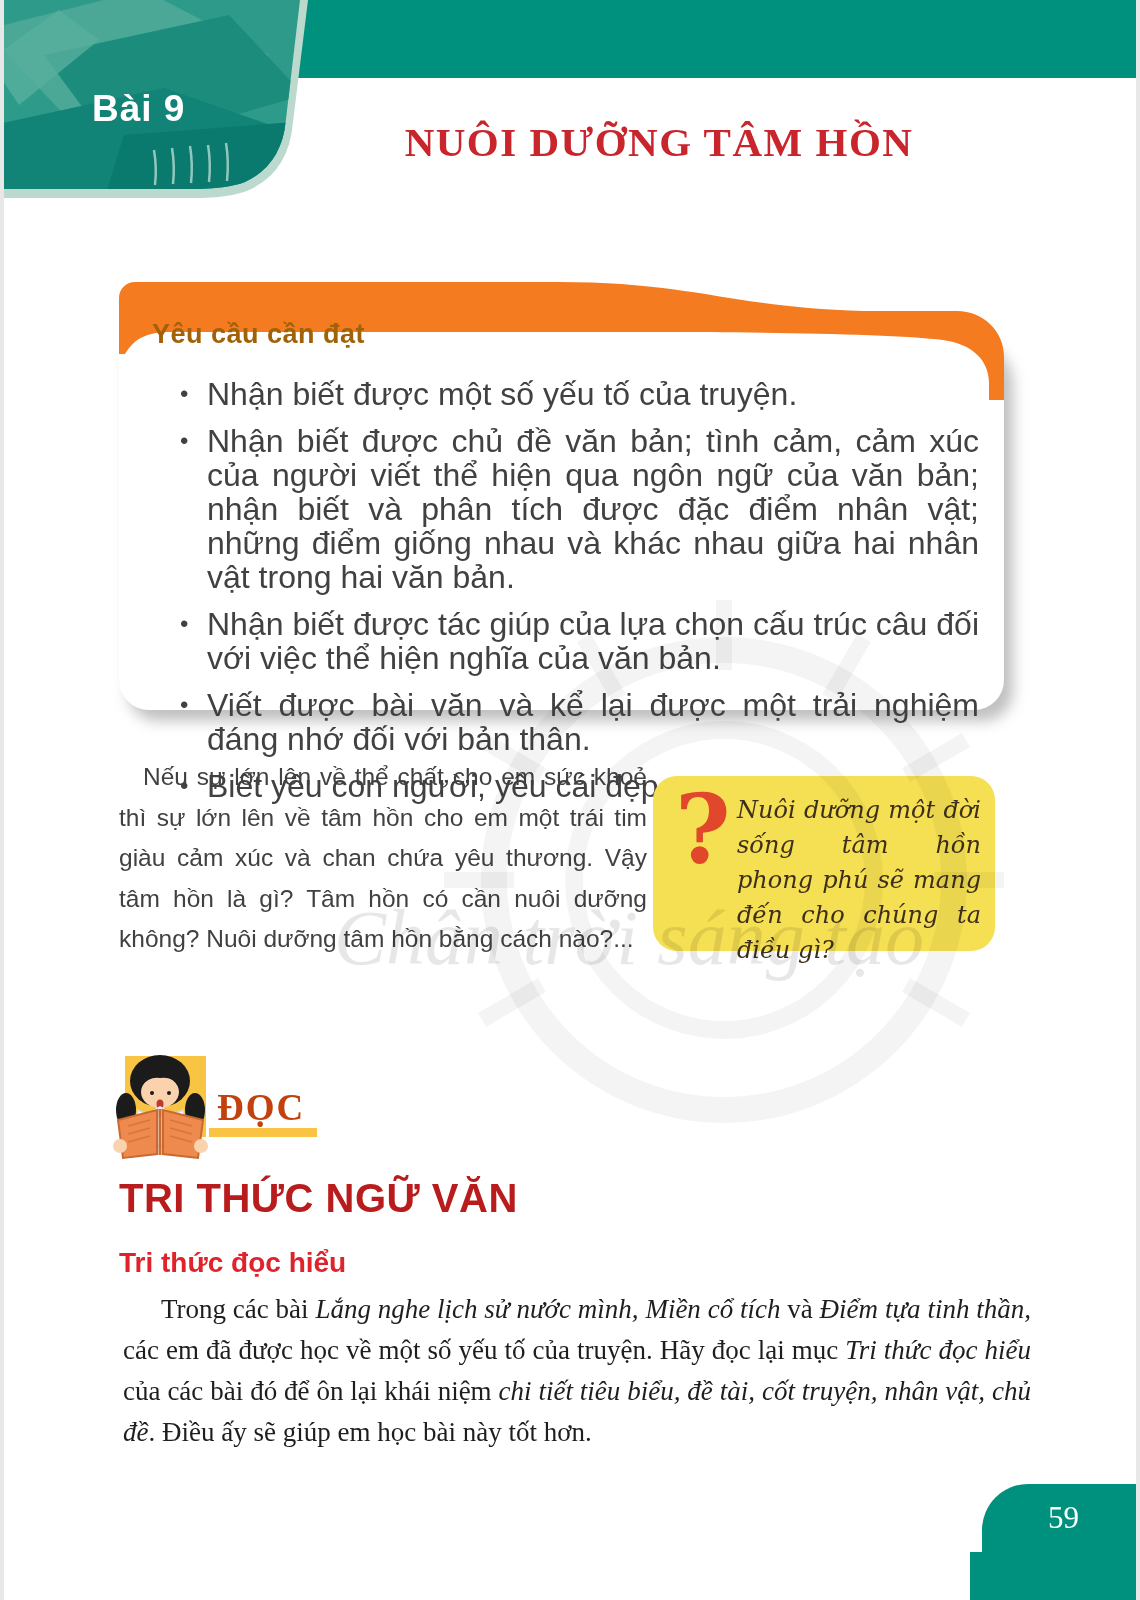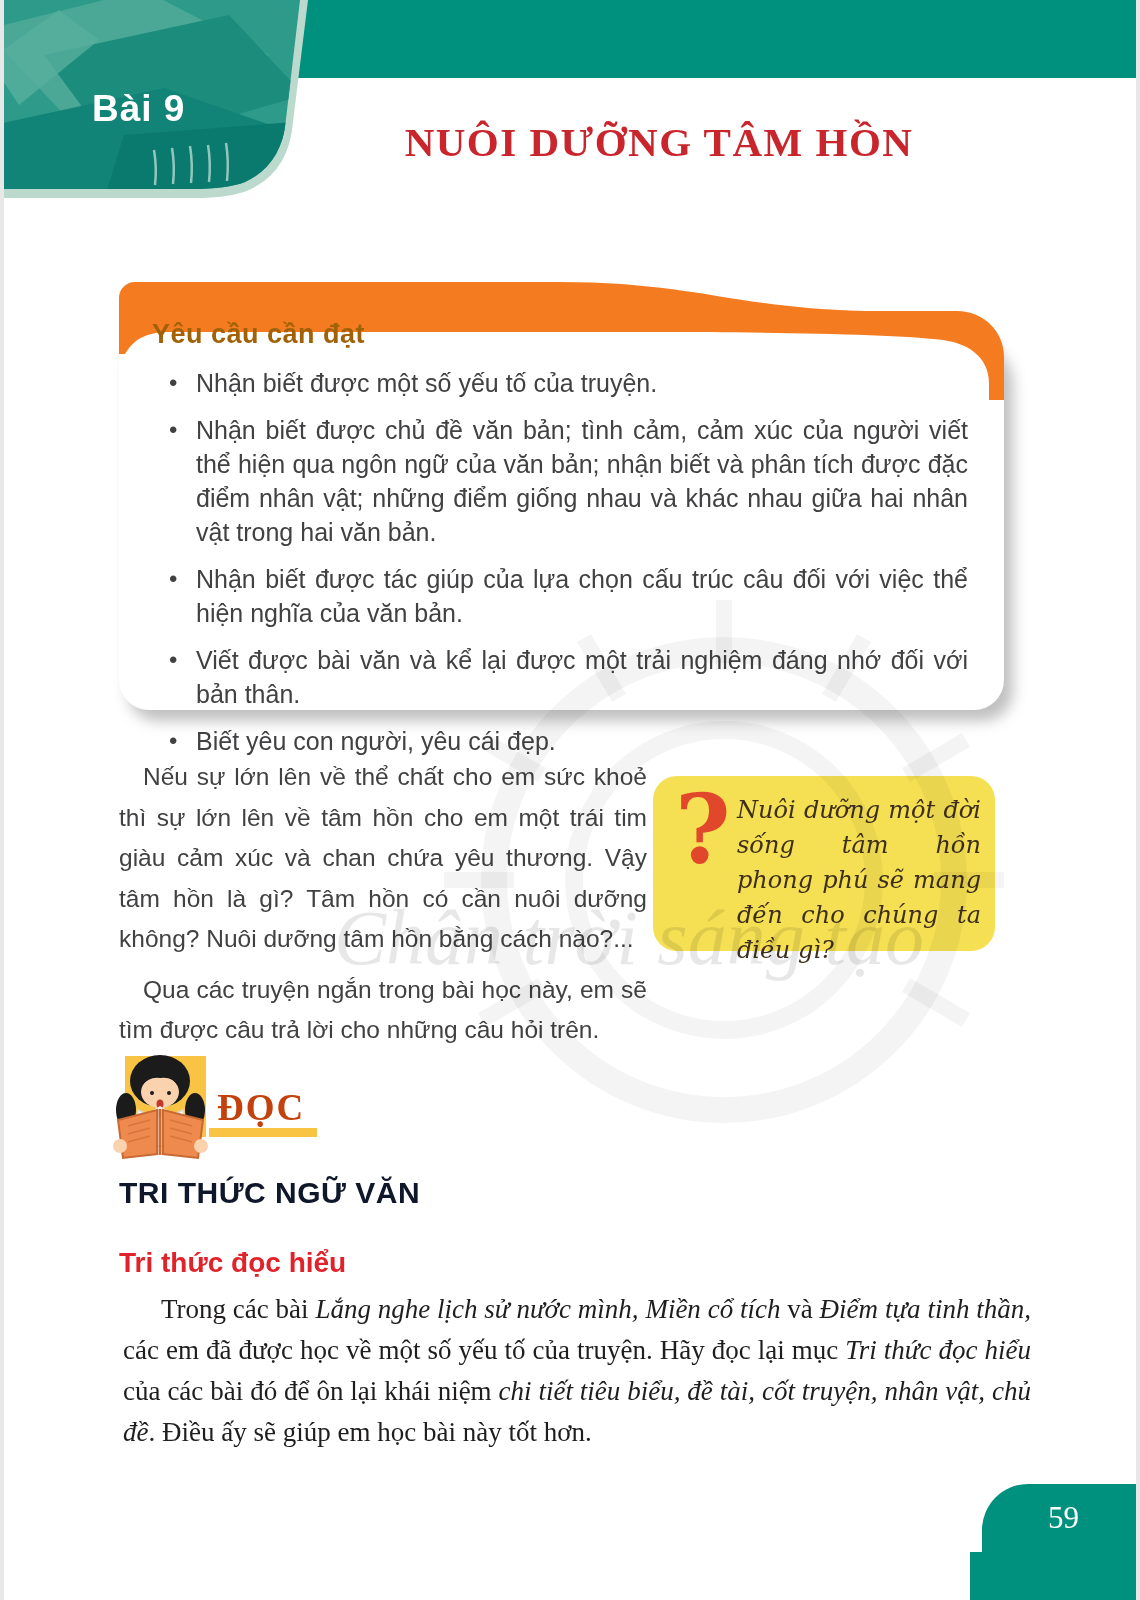--- a/index.html
+++ b/index.html
@@ -27,22 +27,22 @@
     background:#ffffff; border-radius:28px 44px 30px 30px;
     box-shadow:9px 11px 14px rgba(105,105,105,0.42);
   }
   .req-orange { position:absolute; left:115px; top:280px; width:885px; height:135px; }
   .req-heading {
     position:absolute; left:148px; top:291px; color:#a16207;
     font-size:27px; font-weight:bold; letter-spacing:0.5px;margin-top:28px;
   }
   .req-list {
     position:absolute; left:188px; top:362px; width:772px;
-    font-size:25px; line-height:34px; text-align:justify;
-    list-style:none; margin:4px; padding:0;
+    font-size:32px; line-height:34px; text-align:justify;
+    list-style:none; margin:15px; padding:0;
   }
   .req-list li { position:relative; margin-bottom:13px; }
   .req-list li::before {
     content:"\2022"; position:absolute; left:-27px; top:0; font-size:24px; color:#414042;
   }
   
   .intro-col {
     position:absolute; left:115px; top:757px; width:528px;
     font-size:24.5px; line-height:40.5px; text-align:justify;
   }
@@ -66,22 +66,22 @@
   .doc-square { position:absolute; left:121px; top:1056px; width:81px; height:81px; background:#F9C344; }
   .girl-art { position:absolute; left:96px; top:1048px; }
   .doc-heading {
     position:absolute; left:213px; top:1086px; color:#c2410c;
     font-family:"Liberation Serif", serif; font-weight:bold;
     font-size:37px; letter-spacing:2px;
   }
   .doc-bar { position:absolute; left:205px; top:1128px; width:108px; height:9px; background:#F9C344; }
   
   .tri-heading {
-    position:absolute; left:115px; top:1176px; color:#0f172a;
-    font-weight:bold; font-size:30px; letter-spacing:0.5px;
+    position:absolute; left:115px; top:1176px; color:#b91c1c;
+    font-weight:bold; font-size:40px; letter-spacing:0.5px;
   }
   .sub-heading {
     position:absolute; left:115px; top:1247px; color:#E0232B;
     font-weight:bold; font-size:28px;
   }
   .serif-para {
     position:absolute; left:119px; top:1289px; width:908px;
     font-family:"Liberation Serif", serif; font-size:27px; line-height:41px;
     color:#1F1D1E; text-align:justify; text-indent:38px;
   }
@@ -138,21 +138,20 @@
   <ul class="req-list">
     <li>Nhận biết được một số yếu tố của truyện.</li>
     <li>Nhận biết được chủ đề văn bản; tình cảm, cảm xúc của người viết thể hiện qua ngôn ngữ của văn bản; nhận biết và phân tích được đặc điểm nhân vật; những điểm giống nhau và khác nhau giữa hai nhân vật trong hai văn bản.</li>
     <li>Nhận biết được tác giúp của lựa chọn cấu trúc câu đối với việc thể hiện nghĩa của văn bản.</li>
     <li>Viết được bài văn và kể lại được một trải nghiệm đáng nhớ đối với bản thân.</li>
     <li>Biết yêu con người, yêu cái đẹp.</li>
   </ul>
 
   <div class="intro-col">
     <p>Nếu sự lớn lên về thể chất cho em sức khoẻ thì sự lớn lên về tâm hồn cho em một trái tim giàu cảm xúc và chan chứa yêu thương. Vậy tâm hồn là gì? Tâm hồn có cần nuôi dưỡng không? Nuôi dưỡng tâm hồn bằng cách nào?...</p>
-    <p>Qua các truyện ngắn trong bài học này, em sẽ tìm được câu trả lời cho những câu hỏi trên.</p>
   </div>
 
   <div class="question-box">
     <div class="q-mark">?</div>
     <div class="q-text">Nuôi dưỡng một đời sống tâm hồn phong phú sẽ mang đến cho chúng ta điều gì?</div>
   </div>
 
   <div class="doc-square"></div>
   <svg class="girl-art" width="120" height="120" viewBox="0 0 120 120">
     <ellipse cx="26" cy="62" rx="10" ry="17" fill="#1B1B1B"></ellipse>

